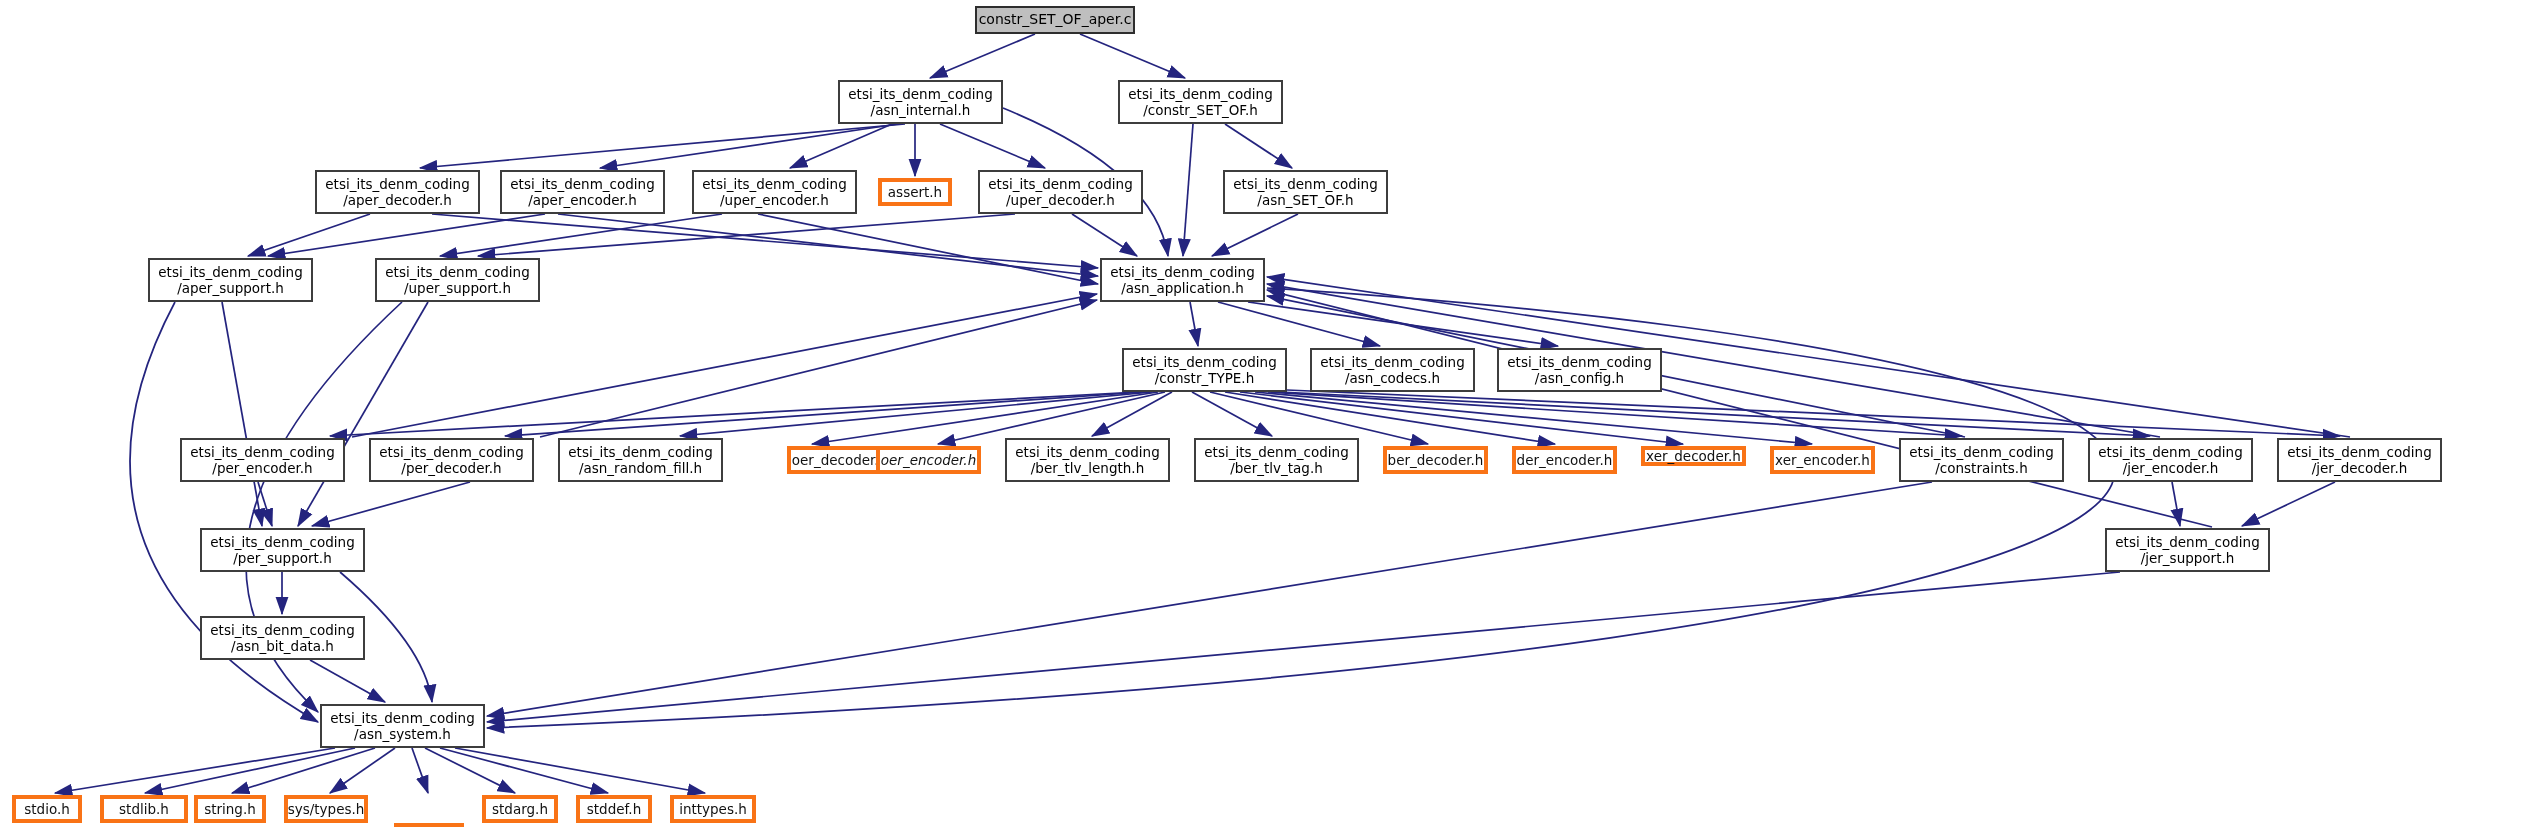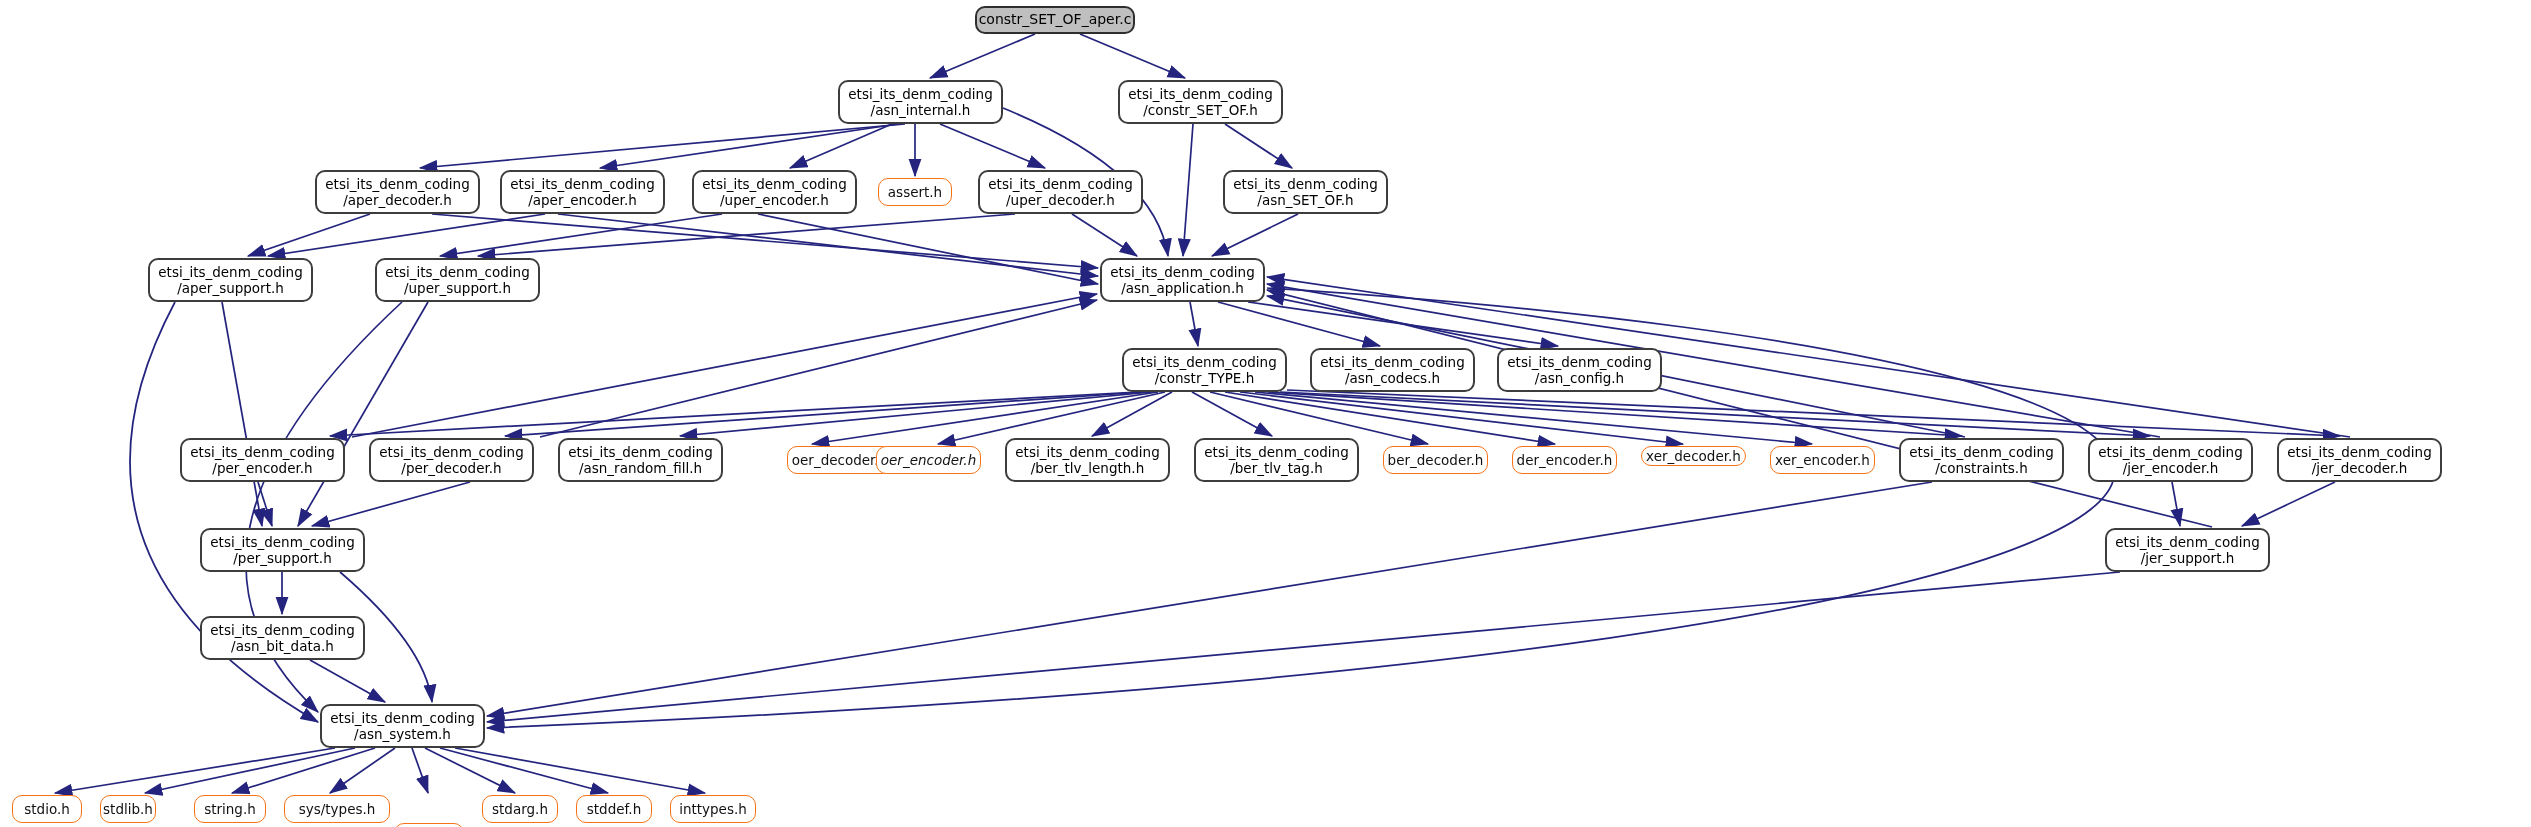--- a/index.html
+++ b/index.html
@@ -1,23 +1,23 @@
 <!DOCTYPE html>
 <html><head>
 <meta charset="utf-8">
 <style>
   html,body{margin:0;padding:0;background:#ffffff;}
   .graph{position:relative;width:2531px;height:827px;background:#ffffff;overflow:hidden;
          font-family:"DejaVu Sans","Liberation Sans",sans-serif;}
   svg.edges{position:absolute;left:0;top:0;z-index:0;}
   .node{position:absolute;z-index:1;display:flex;align-items:center;justify-content:center;
         text-align:center;white-space:pre-line;box-sizing:border-box;background:#ffffff;
-        font-size:13.5px;line-height:1.22;color:#000000;border-radius:10px;}
+        font-size:13.5px;line-height:1.22;color:#000000;}
   .kind-project{border:2px solid #3d3d3d;}
-  .kind-external{border:1px solid #f97316;color:#111;}
+  .kind-external{border:4px solid #f97316;color:#111;}
   .kind-root{border:2px solid #2e2e2e;background:#bfbfbf;font-size:14px;}
 </style>
 </head>
 <body>
 
 <div class="graph">
   <svg class="edges" width="2531" height="827" viewBox="0 0 2531 827" xmlns="http://www.w3.org/2000/svg">
       <defs>
         <marker id="arrow" viewBox="0 0 10 7" refX="9.3" refY="3.5" markerWidth="11" markerHeight="8" orient="auto-start-reverse">
           <path d="M0,0 L10,3.5 L0,7 z" fill="#24247e"></path>
@@ -141,21 +141,21 @@
 /jer_decoder.h</div>
       <div class="node kind-project" style="left: 200px; top: 528px; width: 165px; height: 44px;">etsi_its_denm_coding
 /per_support.h</div>
       <div class="node kind-project" style="left: 2105px; top: 528px; width: 165px; height: 44px;">etsi_its_denm_coding
 /jer_support.h</div>
       <div class="node kind-project" style="left: 200px; top: 616px; width: 165px; height: 44px;">etsi_its_denm_coding
 /asn_bit_data.h</div>
       <div class="node kind-project" style="left: 320px; top: 704px; width: 165px; height: 44px;">etsi_its_denm_coding
 /asn_system.h</div>
       <div class="node kind-external" style="left: 12px; top: 795px; width: 70px; height: 28px;">stdio.h</div>
-      <div class="node kind-external" style="left: 100px; top: 795px; width: 56px; height: 28px;">stdlib.h</div>
+      <div class="node kind-external" style="left: 100px; top: 795px; width: 88px; height: 28px;">stdlib.h</div>
       <div class="node kind-external" style="left: 194px; top: 795px; width: 72px; height: 28px;">string.h</div>
-      <div class="node kind-external" style="left: 284px; top: 795px; width: 106px; height: 28px;">sys/types.h</div>
+      <div class="node kind-external" style="left: 284px; top: 795px; width: 84px; height: 28px;">sys/types.h</div>
       <div class="node kind-external" style="left: 394px; top: 795px; width: 70px; height: 28px; margin-top: 28px;">limits.h</div>
       <div class="node kind-external" style="left: 482px; top: 795px; width: 76px; height: 28px;">stdarg.h</div>
       <div class="node kind-external" style="left: 576px; top: 795px; width: 76px; height: 28px;">stddef.h</div>
       <div class="node kind-external" style="left: 670px; top: 795px; width: 86px; height: 28px;">inttypes.h</div>
     </div>
 </div>
 
 </body></html>

